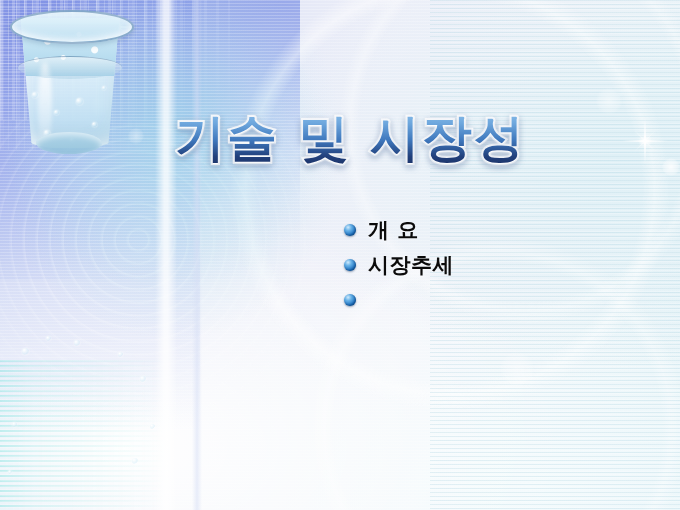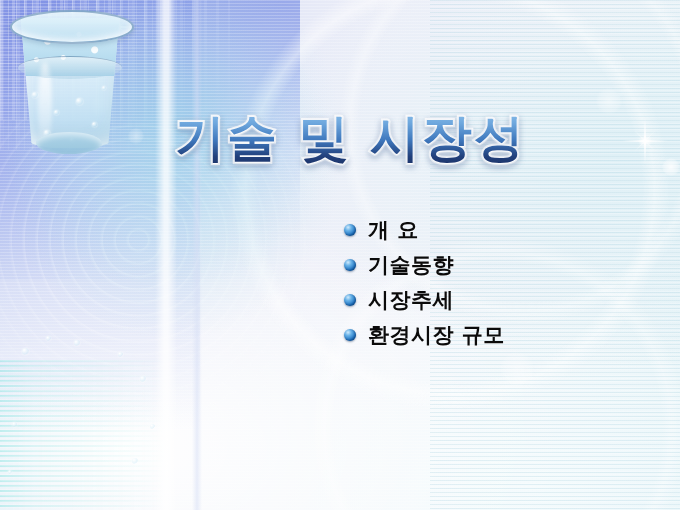--- a/index.html
+++ b/index.html
@@ -312,31 +312,26 @@
   <div id="title-outline">기술 및 시장성</div>
   <div id="title">기술 및 시장성</div>
 
   <div id="bullets">
 
     <div class="b-item">
       <span class="b-dot"></span>
       <span class="b-text">개 요</span>
     </div>
 
-    <div class="b-item">
-      <span class="b-dot"></span>
-      <span class="b-text">기술동향</span>
-    </div>
 
     <div class="b-item">
       <span class="b-dot"></span>
       <span class="b-text">시장추세</span>
     </div>
 
     <div class="b-item">
       <span class="b-dot"></span>
-      <span class="b-text">환경시장 규모</span>
     </div>
 
 
   </div>
 
 </div>
 
 </body></html>

